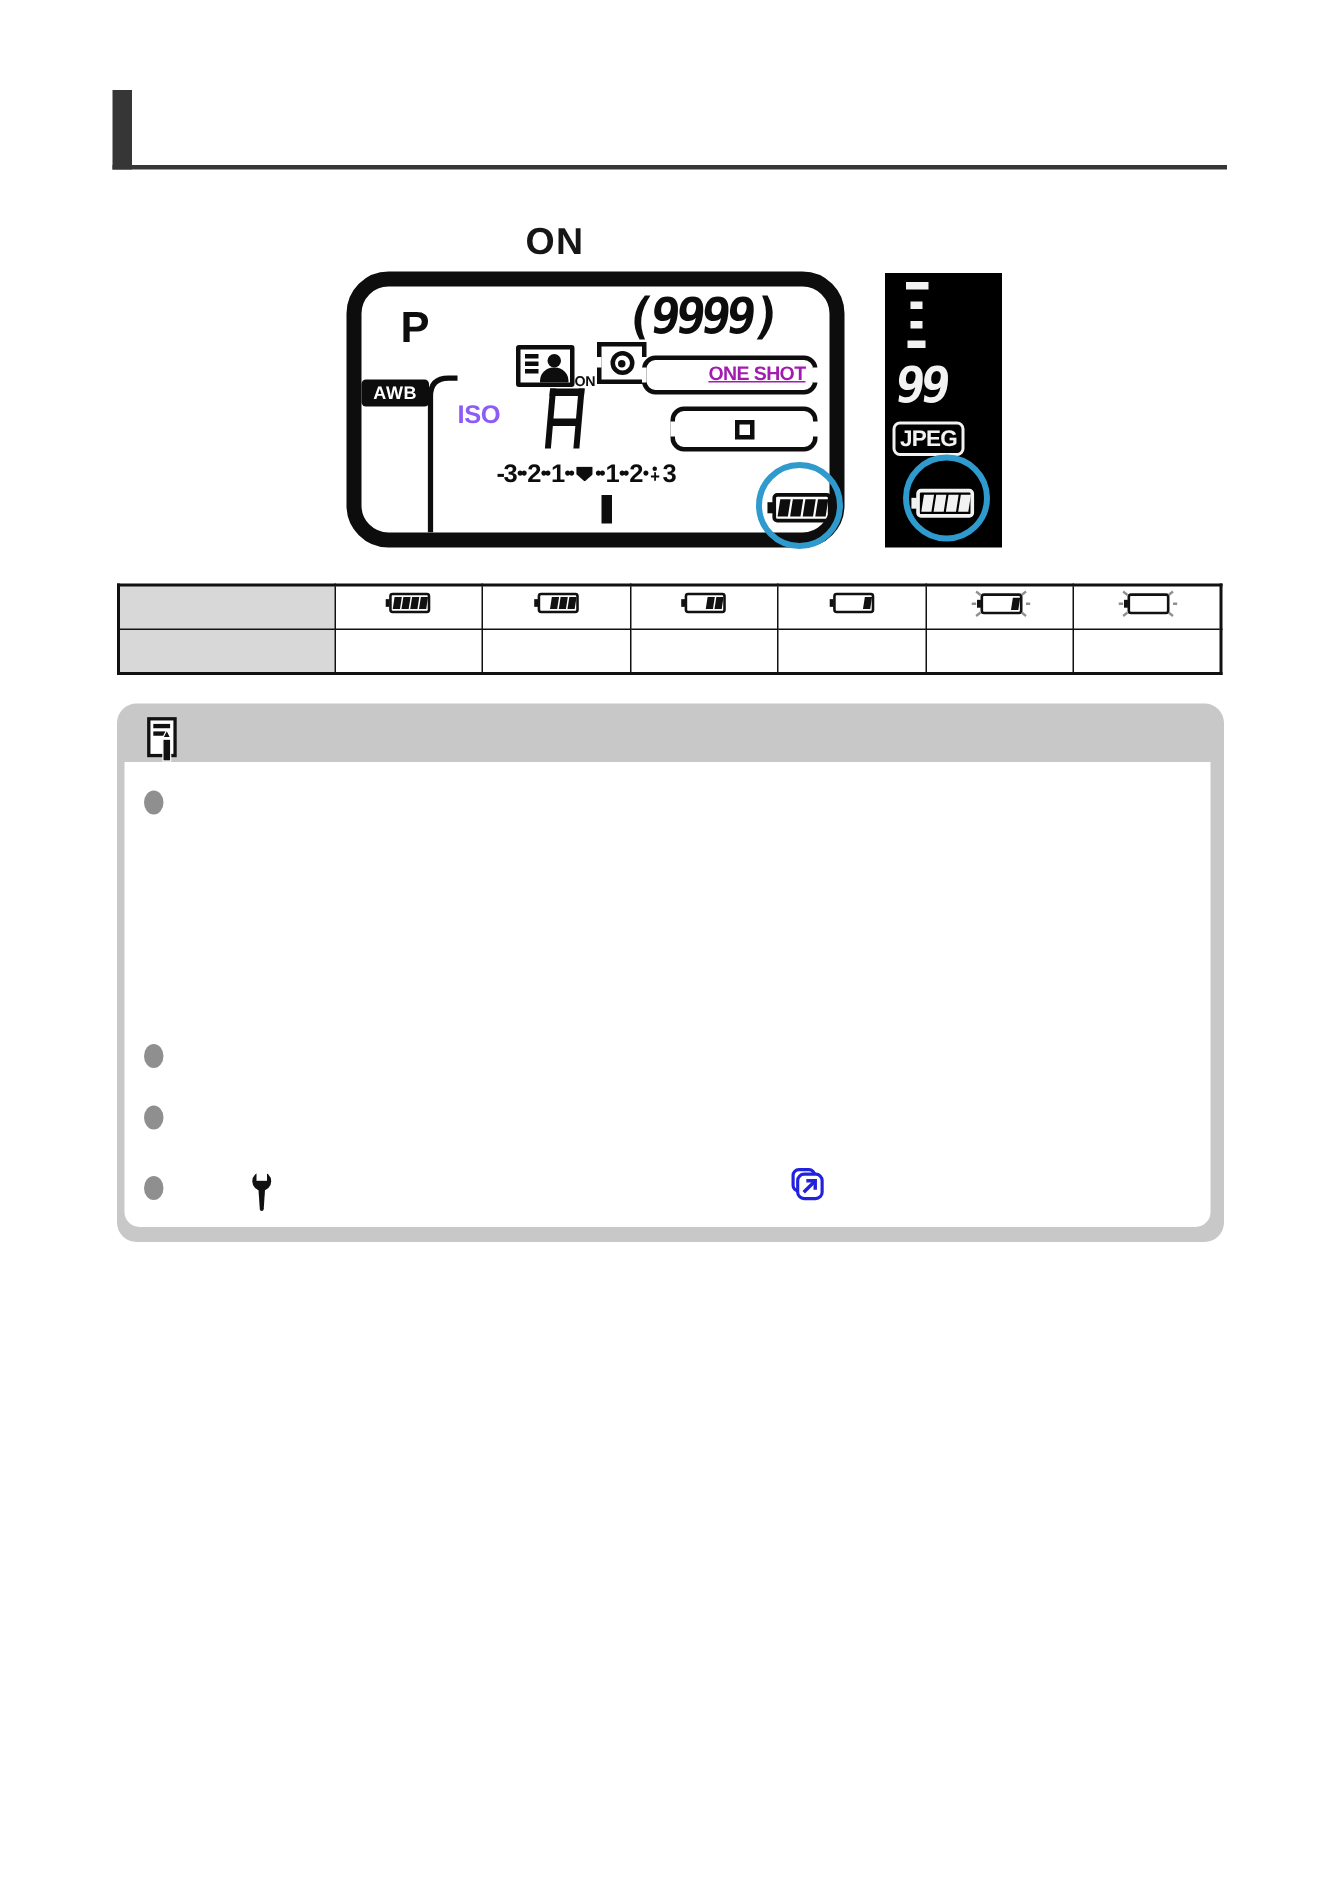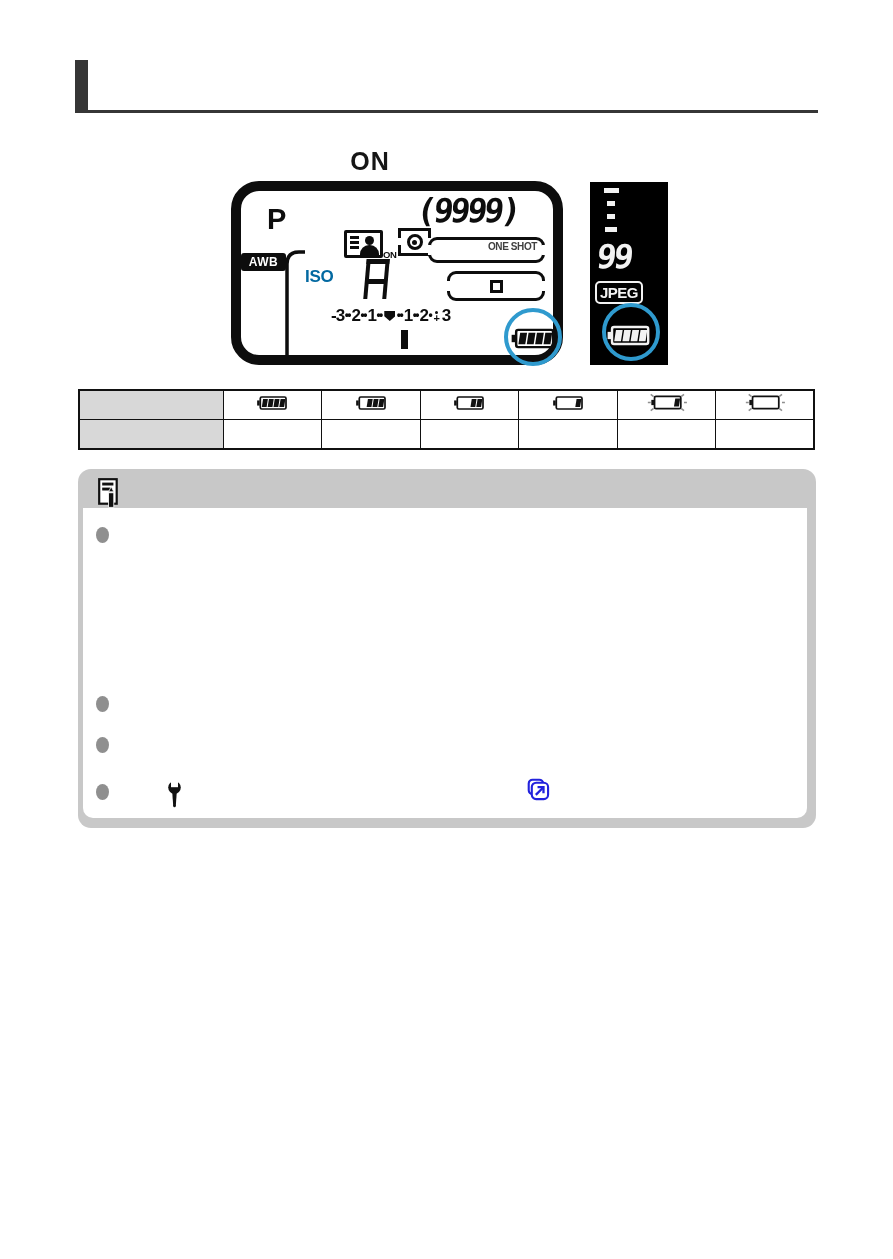--- a/index.html
+++ b/index.html
@@ -16,21 +16,21 @@
   .on-label { left:330px; top:147px; width:80px; text-align:center;
               font-size:25px; font-weight:bold; letter-spacing:1px; color:#161616; }
 
   
   .lcd { left:231px; top:181px; width:332px; height:184px; background:#fff;
          border:10px solid #0d0d0d; border-radius:28px; }
   .lcd .mode-p { left:26px; top:12px; font-size:29px; font-weight:bold; color:#0d0d0d; }
   .awb-badge { left:0px; top:62px; width:45px; height:18px; background:#0d0d0d; border-radius:3px;
                color:#fff; font-size:12px; font-weight:bold; text-align:center; line-height:18px; letter-spacing:.5px; }
   .lcd-divider { left:0; top:0; width:312px; height:164px; }
-  .iso-label { left:64px; top:76px; font-size:17px; font-weight:bold; letter-spacing:-.3px; color:#0369a1; }
+  .iso-label { left:64px; top:76px; font-size:17px; font-weight:bold; letter-spacing:-.3px; color:#8b5cf6; }
   
   .seg-a { left:124px; top:68px; width:23px; height:40px; transform:skewX(-5deg);
            border-left:4.5px solid #0d0d0d; border-right:4.5px solid #0d0d0d; border-top:5px solid #0d0d0d; }
   .seg-a::after { content:""; position:absolute; left:-2px; right:-2px; top:15px; height:4.5px; background:#0d0d0d; }
   
   .disp-icon { left:103px; top:39px; width:39px; height:28px; border:3px solid #0d0d0d; border-radius:2px; background:#fff; }
   .disp-icon .l1,.disp-icon .l2,.disp-icon .l3 { position:absolute; left:3px; width:9px; height:2.6px; background:#0d0d0d; }
   .disp-icon .l1{top:3px;} .disp-icon .l2{top:8px;} .disp-icon .l3{top:13px;}
   .disp-icon .head { position:absolute; left:18px; top:3px; width:9px; height:9px; border-radius:50%; background:#0d0d0d; }
   .disp-icon .body { position:absolute; left:13px; top:12px; width:19px; height:10px; border-radius:9px 9px 0 0; background:#0d0d0d; }
@@ -45,21 +45,21 @@
                      border-radius:50%; background:#0d0d0d; }
   
   .seg-digits { font-family:"DejaVu Sans Mono",monospace; font-weight:bold; color:#0d0d0d;
                 transform:skewX(-7deg); letter-spacing:-3px; }
   .lcd .shots { left:176px; top:0px; font-size:33px; }
   
   .bracket-box { border:3px solid #0d0d0d; border-radius:9px; background:#fff; }
   .bracket-box .gapL,.bracket-box .gapR { position:absolute; top:50%; margin-top:-5px; width:3.5px; height:10px; background:#fff; }
   .bracket-box .gapL{left:-3.5px;} .bracket-box .gapR{right:-3.5px;}
   .oneshot-box { left:187px; top:46px; width:117px; height:26px; }
-  .oneshot-box .txt { position:absolute; right:5px; top:1px; font-size:10px; font-weight:bold; letter-spacing:-.4px; color:#404040; }
+  .oneshot-box .txt { position:absolute; right:5px; top:1px; font-size:13px; font-weight:bold; letter-spacing:-.4px; color:#a21caf;text-decoration:underline; }
   .drive-box { left:206px; top:80px; width:98px; height:30px; }
   .drive-box .sq { position:absolute; left:50%; top:50%; width:13px; height:13px; margin:-6.5px 0 0 -6.5px; border:3px solid #0d0d0d; }
   
   .expo-scale { left:90px; top:115px; height:20px; display:flex; align-items:center; color:#0d0d0d; }
   .expo-scale .n { font-size:17px; font-weight:bold; letter-spacing:-1px; }
   .expo-scale .d { font-size:12px; font-weight:bold; letter-spacing:-1.5px; margin:0 1.5px 0 0.5px; position:relative; top:-1px; }
   .expo-scale .pointer { width:11px; height:10px; background:#0d0d0d; margin:0 1px;
         clip-path:polygon(0 0,100% 0,100% 52%,50% 100%,0 52%); }
   .expo-scale .pluscol { display:flex; flex-direction:column; align-items:center; width:8px; margin-right:1px; }
   .expo-scale .pluscol .pd { width:3px; height:3px; border-radius:50%; background:#0d0d0d; margin-bottom:1px; }

